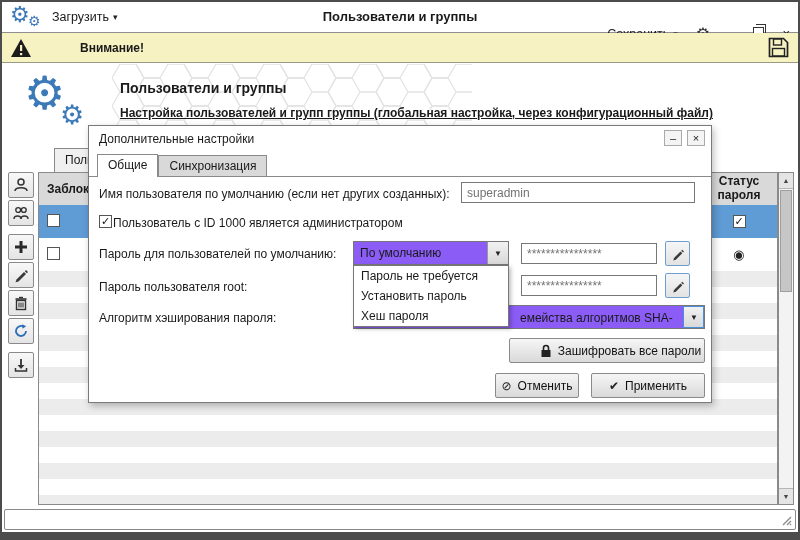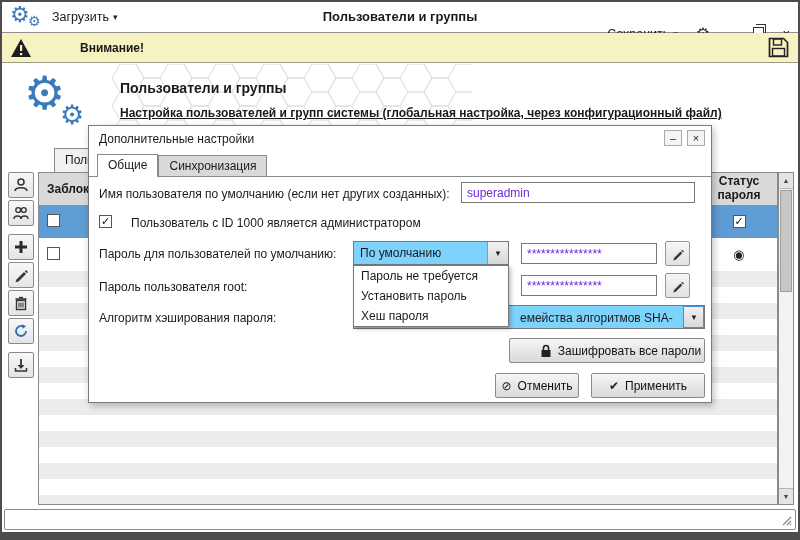--- a/index.html
+++ b/index.html
@@ -81,22 +81,22 @@
   .dlg-btn{width:18px;height:16px;box-sizing:border-box;border:1px solid #aaa;background:#f4f4f4;
     display:flex;align-items:center;justify-content:center;font-size:11px;line-height:1;cursor:pointer;}
   .dlg-tabs{position:absolute;left:0;right:0;top:26px;height:24px;display:flex;align-items:flex-end;
     padding-left:8px;border-bottom:1px solid #8a8a8a;box-sizing:content-box;}
   .dtab{box-sizing:border-box;border:1px solid #8a8a8a;border-bottom:none;padding:3px 10px;cursor:pointer;font-size:12px;}
   .dtab.active{background:#fff;margin-bottom:-1px;padding-bottom:5px;position:relative;z-index:2;}
   .dtab.inactive{background:#d9d9d9;}
   .dlg-panel{position:absolute;left:0;right:0;top:51px;bottom:0;}
   .lbl{position:absolute;font-size:12px;white-space:nowrap;}
   .textbox{position:absolute;box-sizing:border-box;border:1px solid #777;background:#fff;font-size:12px;
-    font-family:"Liberation Sans",sans-serif;padding:2px 5px;color:#6d28d9;}
-  .combo{position:absolute;box-sizing:border-box;border:1px solid #777;background:#7dd3fc;display:flex;align-items:stretch;cursor:pointer;}
+    font-family:"Liberation Sans",sans-serif;padding:2px 5px;color:#737373;}
+  .combo{position:absolute;box-sizing:border-box;border:1px solid #777;background:#8b5cf6;display:flex;align-items:stretch;cursor:pointer;}
   .combo-text{flex:1;padding:4px 6px;font-size:12px;white-space:nowrap;overflow:hidden;}
   .combo-arrow{width:20px;border-left:1px solid #999;background:linear-gradient(#f2f2f2,#d8d8d8);
     display:flex;align-items:center;justify-content:center;font-size:8px;color:#222;}
   .arrow-blue{outline:1px solid #4a90d9;outline-offset:-1px;}
   .hash-text{position:absolute;left:166px;top:5px;font-size:12px;white-space:nowrap;}
   .iconbtn{position:absolute;width:25px;height:25px;box-sizing:border-box;border:1px solid #6f9fd0;border-radius:2px;
     background:linear-gradient(#f6f6f6,#e2e2e2);display:flex;align-items:center;justify-content:center;cursor:pointer;}
   .droplist{position:absolute;left:264px;top:88px;width:156px;box-sizing:border-box;border:1px solid #777;
     background:#fff;z-index:6;box-shadow:2px 2px 4px rgba(0,0,0,0.25);}
   .dropitem{padding:3px 7px;font-size:12px;cursor:pointer;white-space:nowrap;}
@@ -166,21 +166,21 @@
           </pattern>
         </defs>
         <rect width="360" height="72" fill="url(#hex)"></rect>
       </svg>
     </span>
     <div class="hero-gears">
       <span class="gear g1">⚙</span>
       <span class="gear g2">⚙</span>
     </div>
     <div class="hero-title">Пользователи и группы</div>
-    <div class="hero-sub">Настройка пользователей и групп системы (глобальная настройка, через конфигурационный файл)</div>
+    <div class="hero-sub">Настройка пользователей и групп группы (глобальная настройка, через конфигурационный файл)</div>
   </div>
 
   <div class="main-tab">Поль</div>
 
   <div class="tool" style="top:170px;">
     <svg width="16" height="16">
         <circle cx="8" cy="5" r="3" fill="none" stroke="#333" stroke-width="1.5"></circle>
         <path d="M2 14 C2 9.5 14 9.5 14 14" fill="none" stroke="#333" stroke-width="1.5"></path>
       </svg>
   </div>
@@ -295,21 +295,21 @@
     <div class="dlg-tabs">
       <span class="dtab active">Общие</span>
       <span class="dtab inactive">Синхронизация</span>
     </div>
     <div class="dlg-panel">
 
       <span class="lbl" style="left:10px;top:10px;">Имя пользователя по умолчанию (если нет других созданных):</span>
       <input class="textbox" style="left: 372px; top: 5px; width: 234px; height: 21px;" type="text" value="superadmin">
 
       <span class="cb" style="position:absolute;left:10px;top:38px;">✓</span>
-      <span class="lbl" style="left:42px;top:39px;">Пользователь с ID 1000 является администратором</span>
+      <span class="lbl" style="left:24px;top:39px;">Пользователь с ID 1000 является администратором</span>
 
       <span class="lbl" style="left:10px;top:70px;">Пароль для пользователей по умолчанию:</span>
       <div class="combo" style="left:264px;top:64px;width:156px;height:24px;">
         <span class="combo-text">По умолчанию</span>
         <span class="combo-arrow">▼</span>
       </div>
       <input class="textbox" style="left: 432px; top: 66px; width: 136px; height: 21px;" type="text" value="****************">
       <span class="iconbtn" style="left:576px;top:64px;">
         <svg width="14" height="14">
             <path d="M3 11 L9.5 4.5 L11.3 6.3 L4.8 12.8 L2.3 13.4 Z" fill="#3a3a3a"></path>

